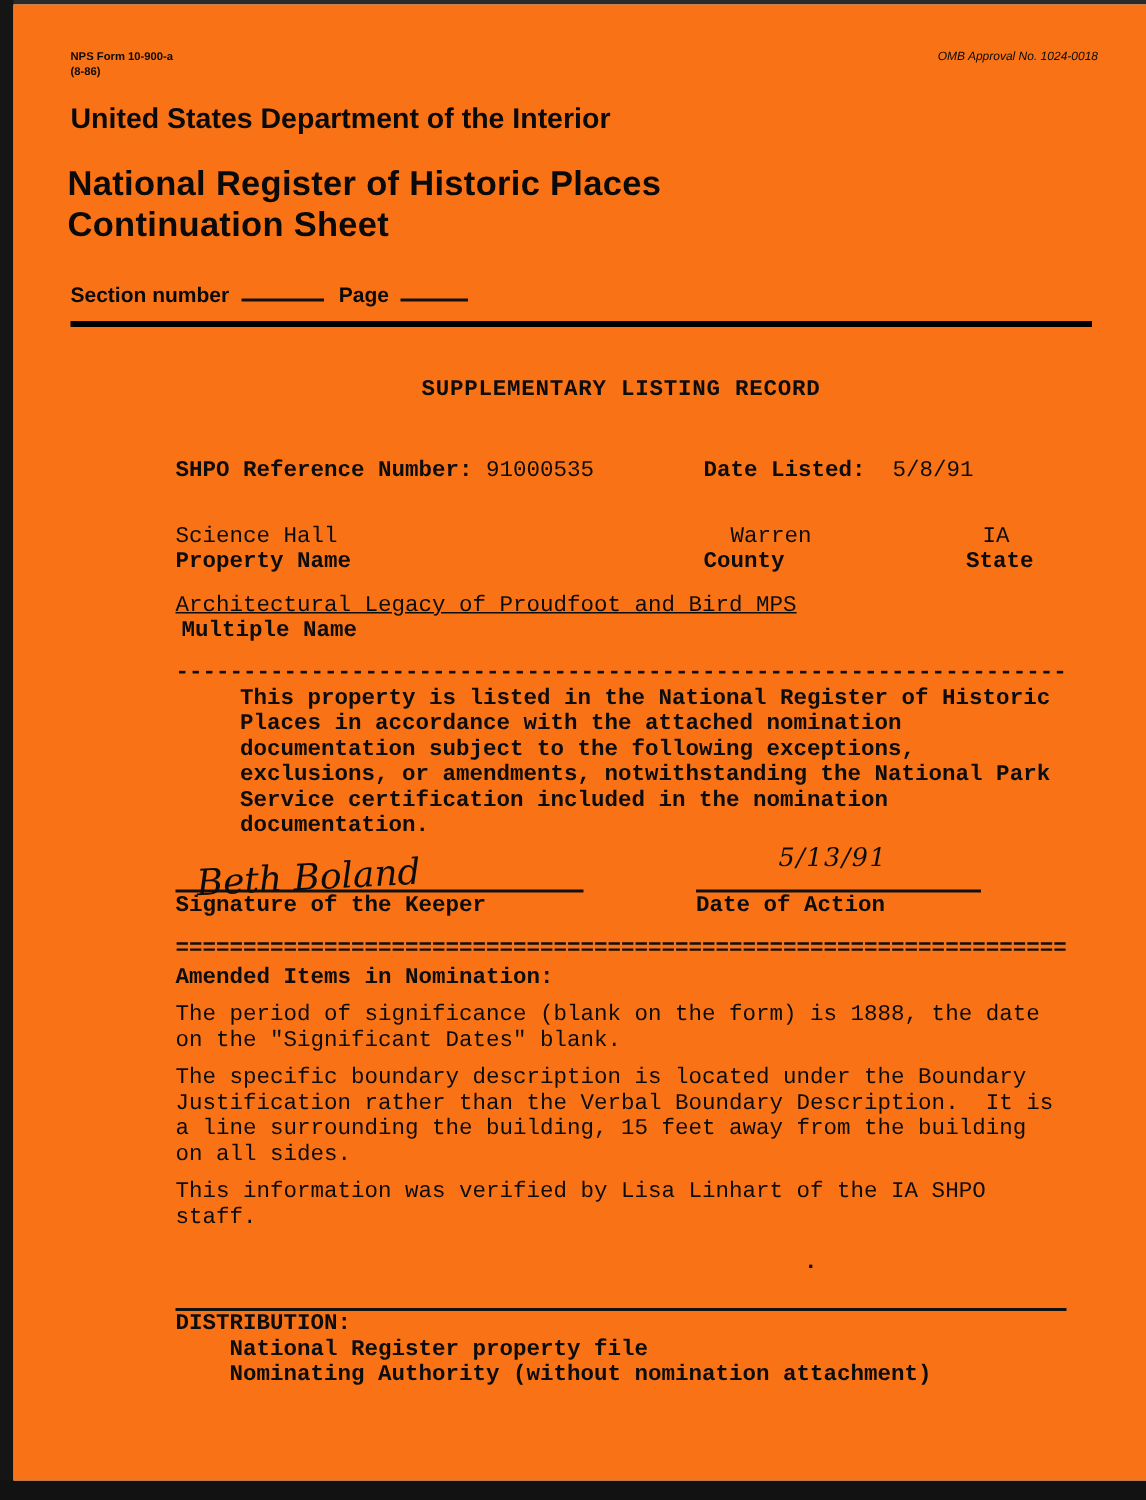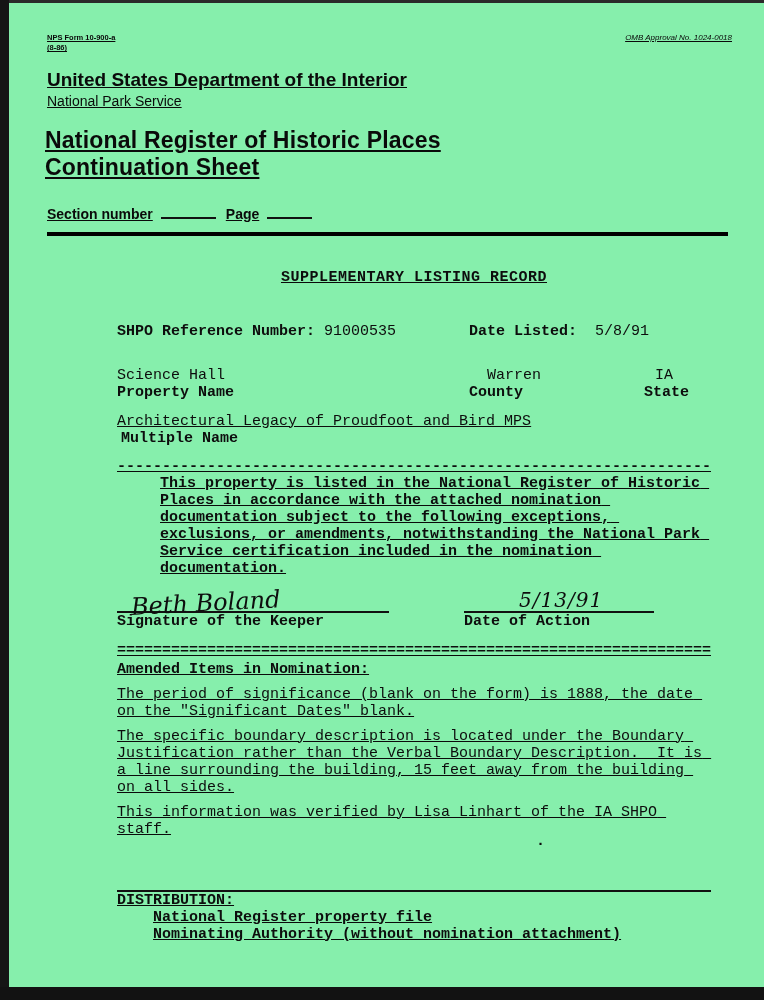--- a/index.html
+++ b/index.html
@@ -11,22 +11,21 @@
     color:#0a0a0a;
     overflow:hidden;
   }
   
   .edge-left   { position:absolute; left:0; top:0; width:9px; height:100%; background:#151515; }
   .edge-bottom { position:absolute; left:0; bottom:0; width:100%; height:13px; background:#121212; }
   .edge-top    { position:absolute; left:0; top:0; width:100%; height:3px; background:#2a2a2a; }
 
   .doc {
     position:absolute; left:9px; top:3px; right:0; bottom:13px;
-    background:#86efac;
-    text-decoration:underline;
+    background:#f97316;
   }
 
   
   .form-meta-row {
     display:flex; justify-content:space-between; align-items:flex-start;
     margin:30px 32px 0 38px;
   }
   .form-no { font-size:7.5px; font-weight:bold; line-height:1.35; }
   .omb     { font-size:8px; font-style:italic; }
 
@@ -69,23 +68,23 @@
 
   .sig-row { position:relative; height:28px; margin-top:8px; }
   .sig-line  { position:absolute; left:0;   bottom:0; width:272px; border-bottom:2px solid #111; height:28px; }
   .date-line { position:absolute; left:347px; bottom:0; width:190px; border-bottom:2px solid #111; height:28px; }
   .sig-name {
     position:absolute; left:14px; bottom:1px;
     font-family:"DejaVu Serif", serif; font-style:italic;
     font-size:24px; transform:rotate(-3deg); white-space:nowrap;
   }
   .sig-date {
-    position:absolute; left:55px; bottom:4px;
+    position:absolute; left:55px; bottom:14px;
     font-family:"DejaVu Serif", serif; font-style:italic;
-    font-size:20px; letter-spacing:1px; white-space:nowrap;
+    font-size:17px; letter-spacing:1px; white-space:nowrap;
   }
   .sig-labels { position:relative; height:17px; font-weight:bold; }
 
   .amended-head { margin-top:2px; font-weight:bold; }
   .para { margin-top:8px; max-width:590px; white-space:pre-wrap; }
 
   .stray-dot { position:absolute; left:527px; top:830px; font-family:"Liberation Mono", monospace; font-size:15px; font-weight:bold; }
 
   .dist-rule { margin-top:52px; height:2px; background:#111; width:594px; }
   .dist-head { font-weight:bold; }
@@ -102,21 +101,20 @@
 
   <div class="form-meta-row">
     <div class="form-no">
       <div>NPS Form 10-900-a</div>
       <div>(8-86)</div>
     </div>
     <div class="omb">OMB Approval No. 1024-0018</div>
   </div>
 
   <div class="dept">United States Department of the Interior</div>
-  <div class="svc">National Park Service</div>
 
   <div class="title">
     <div>National Register of Historic Places</div>
     <div>Continuation Sheet</div>
   </div>
 
   <div class="section-row">
     <span>Section number</span><span class="blank b1"></span><span>Page</span><span class="blank b2"></span>
   </div>
 

